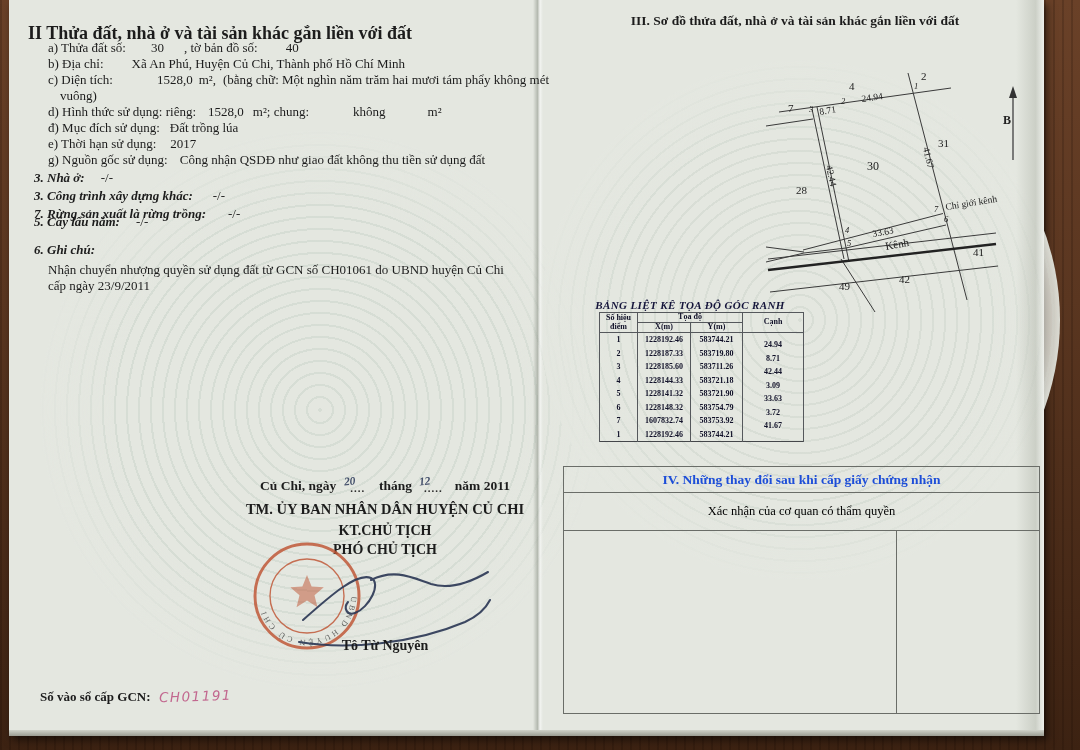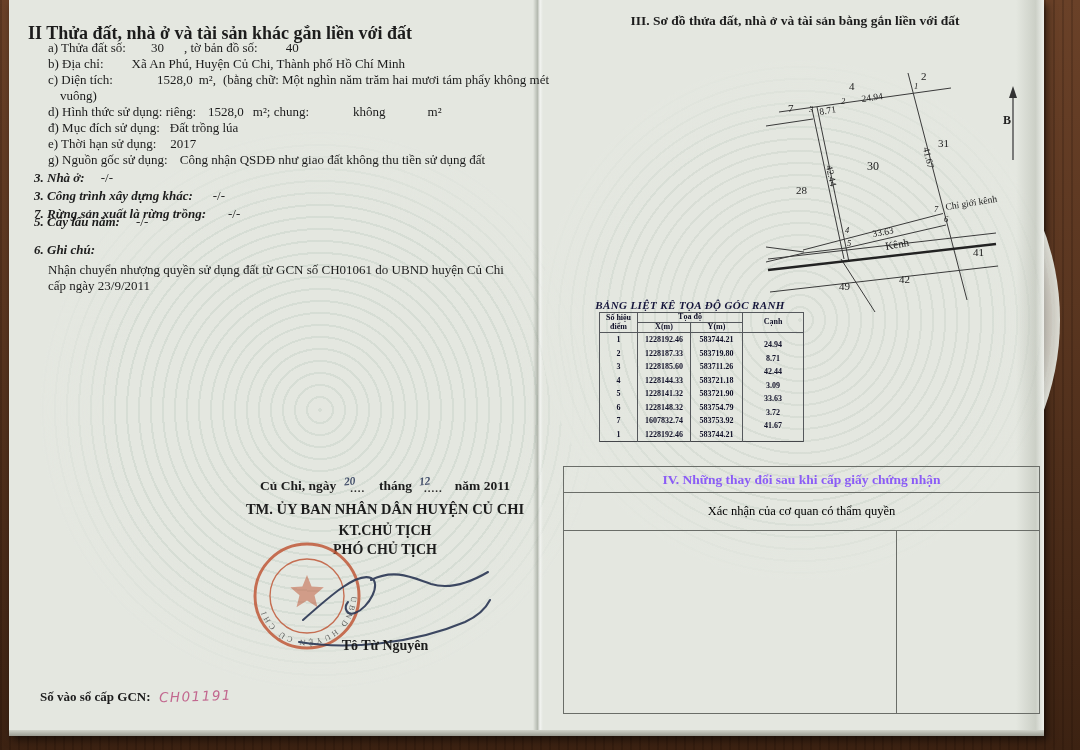--- a/index.html
+++ b/index.html
@@ -36,21 +36,21 @@
   
   .coord-title{position:absolute;left:575px;top:299px;width:230px;text-align:center;font-weight:bold;font-size:11px;letter-spacing:.4px;color:#14143a;font-style:italic;}
   table.coord{position:absolute;left:599px;top:312px;width:204px;border-collapse:collapse;table-layout:fixed;font-size:8px;color:#101028;border:1.4px solid #44464a;}
   table.coord th{font-weight:bold;padding:0;text-align:center;border:1px solid #55585c;line-height:1.1;}
   table.coord td{padding:0;text-align:center;border-left:1px solid #55585c;border-right:1px solid #55585c;height:13.5px;font-weight:600;}
   table.coord thead tr{height:10px;}
   .canh-cell{position:relative;}
   .canh-val{position:absolute;left:0;width:100%;text-align:center;font-weight:600;font-size:8px;}
   
   .s4{position:absolute;left:563px;top:466px;width:477px;height:248px;border:1px solid #6a6d68;box-sizing:border-box;}
-  .s4-title{height:25px;border-bottom:1px solid #6a6d68;display:flex;align-items:center;justify-content:center;font-weight:bold;font-size:13.5px;color:#8b5cf6;}
+  .s4-title{height:25px;border-bottom:1px solid #6a6d68;display:flex;align-items:center;justify-content:center;font-weight:bold;font-size:13.5px;color:#1d4ed8;}
   .s4-cols{display:flex;height:37px;border-bottom:1px solid #6a6d68;}
   .s4-c1{width:332px;border-right:1px solid #6a6d68;display:flex;align-items:center;justify-content:center;font-size:13px;}
   .s4-c2{flex:1;display:flex;align-items:center;justify-content:center;text-align:center;font-size:12.5px;line-height:1.2;white-space:normal;padding:0 14px;}
   .s4-body{display:flex;height:183px;}
   .s4-b1{width:332px;border-right:1px solid #6a6d68;}
   svg text{font-family:"Liberation Serif","DejaVu Serif",serif;fill:#222;}
   .d-n{font-size:11px;}
   .d-pt{font-size:8.5px;font-style:italic;}
   .d-len{font-size:9.5px;}
   .d-plot{font-size:12px;}
@@ -145,21 +145,21 @@
     <path d="M14 84 C62 92 128 86 180 64 C193 58 201 50 205 42"></path>
   </g>
 </svg>
 
 <div class="t b ctr" style="left:285px;top:638px;width:200px;font-size:14px;">Tô Từ Nguyên</div>
 
 <div class="t" style="left:40px;top:689px;">
   <span class="b">Số vào sổ cấp GCN:</span><span class="gcn-hw">CH01191</span>
 </div>
 
-<div class="t b ctr" style="left:570px;top:13px;width:450px;font-size:13.5px;">III. Sơ đồ thửa đất, nhà ở và tài sản bằng gắn liền với đất</div>
+<div class="t b ctr" style="left:570px;top:13px;width:450px;font-size:13.5px;">III. Sơ đồ thửa đất, nhà ở và tài sản khác gắn liền với đất</div>
 
 <svg style="position:absolute;left:762px;top:55px;" width="286" height="270" viewBox="762 55 286 270">
   <g stroke="#3a3a3a" stroke-width="1" fill="none">
     <line x1="779" y1="112" x2="951" y2="88"></line>
     <line x1="766" y1="126" x2="813" y2="119"></line>
     <line x1="817" y1="107" x2="849" y2="262"></line>
     <line x1="812" y1="109" x2="844" y2="259"></line>
     <line x1="908" y1="73" x2="967" y2="300"></line>
     <line x1="803" y1="250" x2="943" y2="213.5"></line>
     <line x1="766" y1="247" x2="804" y2="252"></line>

